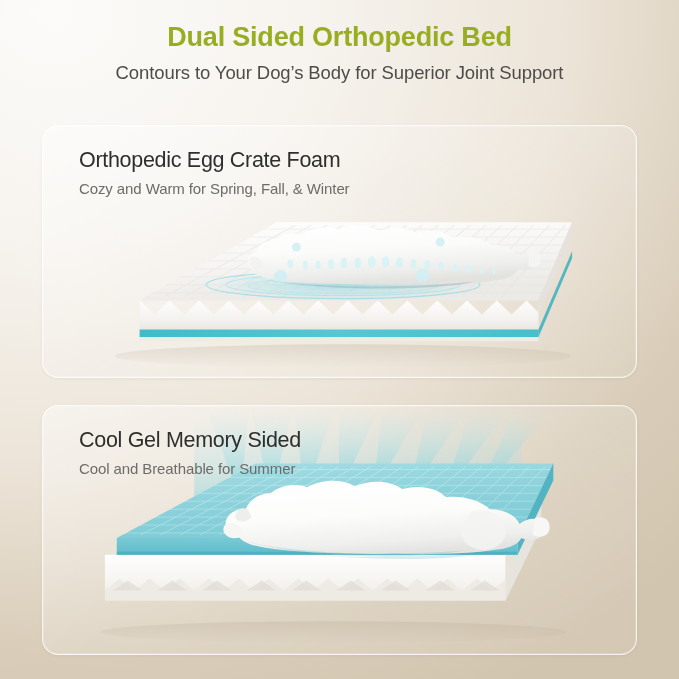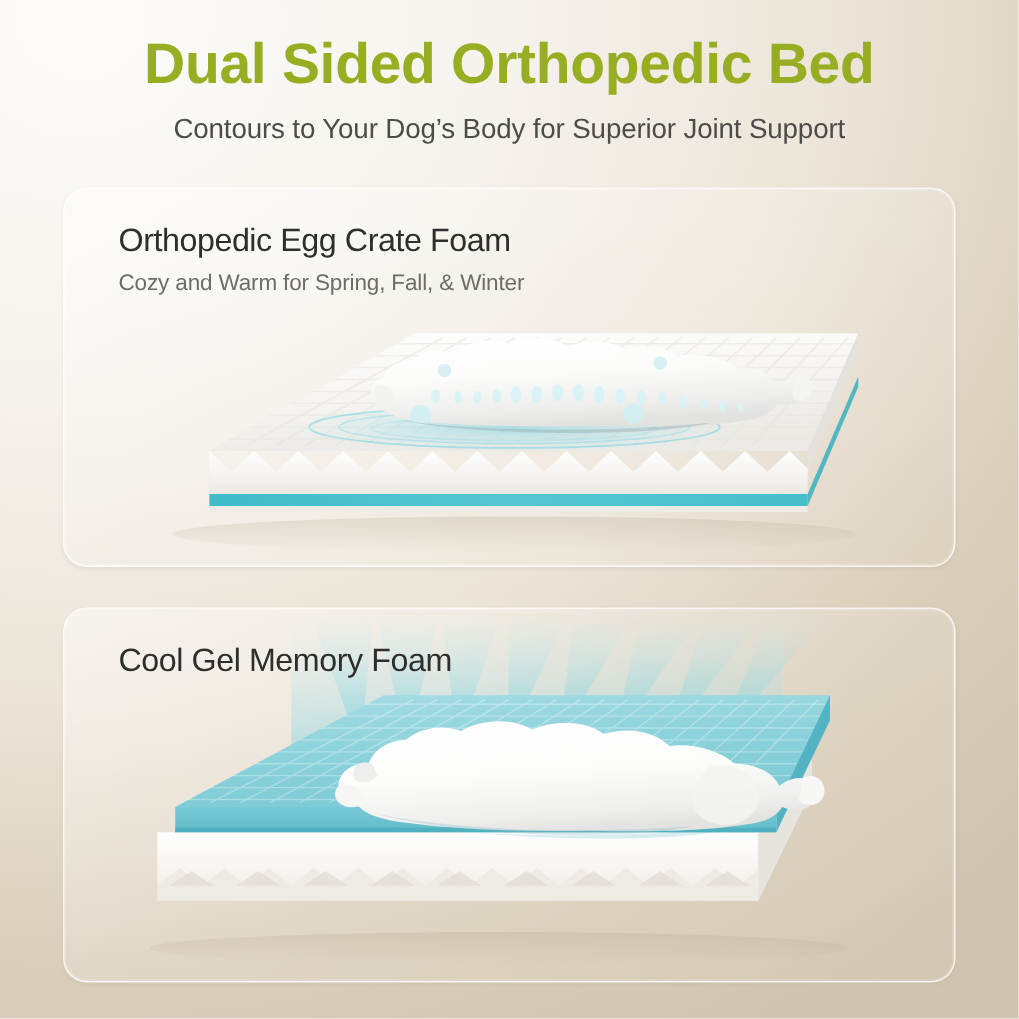--- a/index.html
+++ b/index.html
@@ -8,21 +8,21 @@
     font-family:"Liberation Sans", sans-serif;
     background:
       radial-gradient(130% 115% at 8% 2%, #fcfbf9 0%, #f7f4ef 28%, #ece4d8 58%, #d9cdb9 82%, #d2c5b0 100%);
     position:relative;
   }
   .page { position:absolute; inset:0; }
 
   
   .header { position:absolute; top:22px; left:0; width:679px; text-align:center; }
   .main-title {
-    font-size:38px; font-weight:bold; color:#97ae22;
+    font-size:27px; font-weight:bold; color:#97ae22;
     letter-spacing:-0.2px; line-height:1.15;
   }
   .sub-title {
     margin-top:9px; font-size:18.5px; color:#4d4c49;
     font-weight:300; letter-spacing:-0.1px;text-align:center;
   }
 
   
   .card {
     position:absolute; left:42px; width:595px;
@@ -357,17 +357,18 @@
 
         <path d="M430 106 C446 102 462 110 464 124 C466 136 454 146 440 145 C424 144 416 132 420 120 Z" fill="#f3f3f2" opacity="0.85"></path>
 
         <path d="M200 136 C250 148 330 152 420 146 C380 155 270 155 200 136 Z" fill="#7fb9c4" opacity="0.30"></path>
 
         <path d="M206 142 C268 154 356 155 446 147 C420 157 300 158 206 142 Z" fill="#4fb2c1" opacity="0.22"></path>
       </svg>
     </div>
 
     <div class="card-head">
-      <div class="card-title">Cool Gel Memory Foam</div>
+      <div class="card-title">Cool Gel Memory Sided</div>
+      <div class="card-sub">Cool and Breathable for Summer</div>
     </div>
   </div>
 
 </div>
 
 </body></html>

